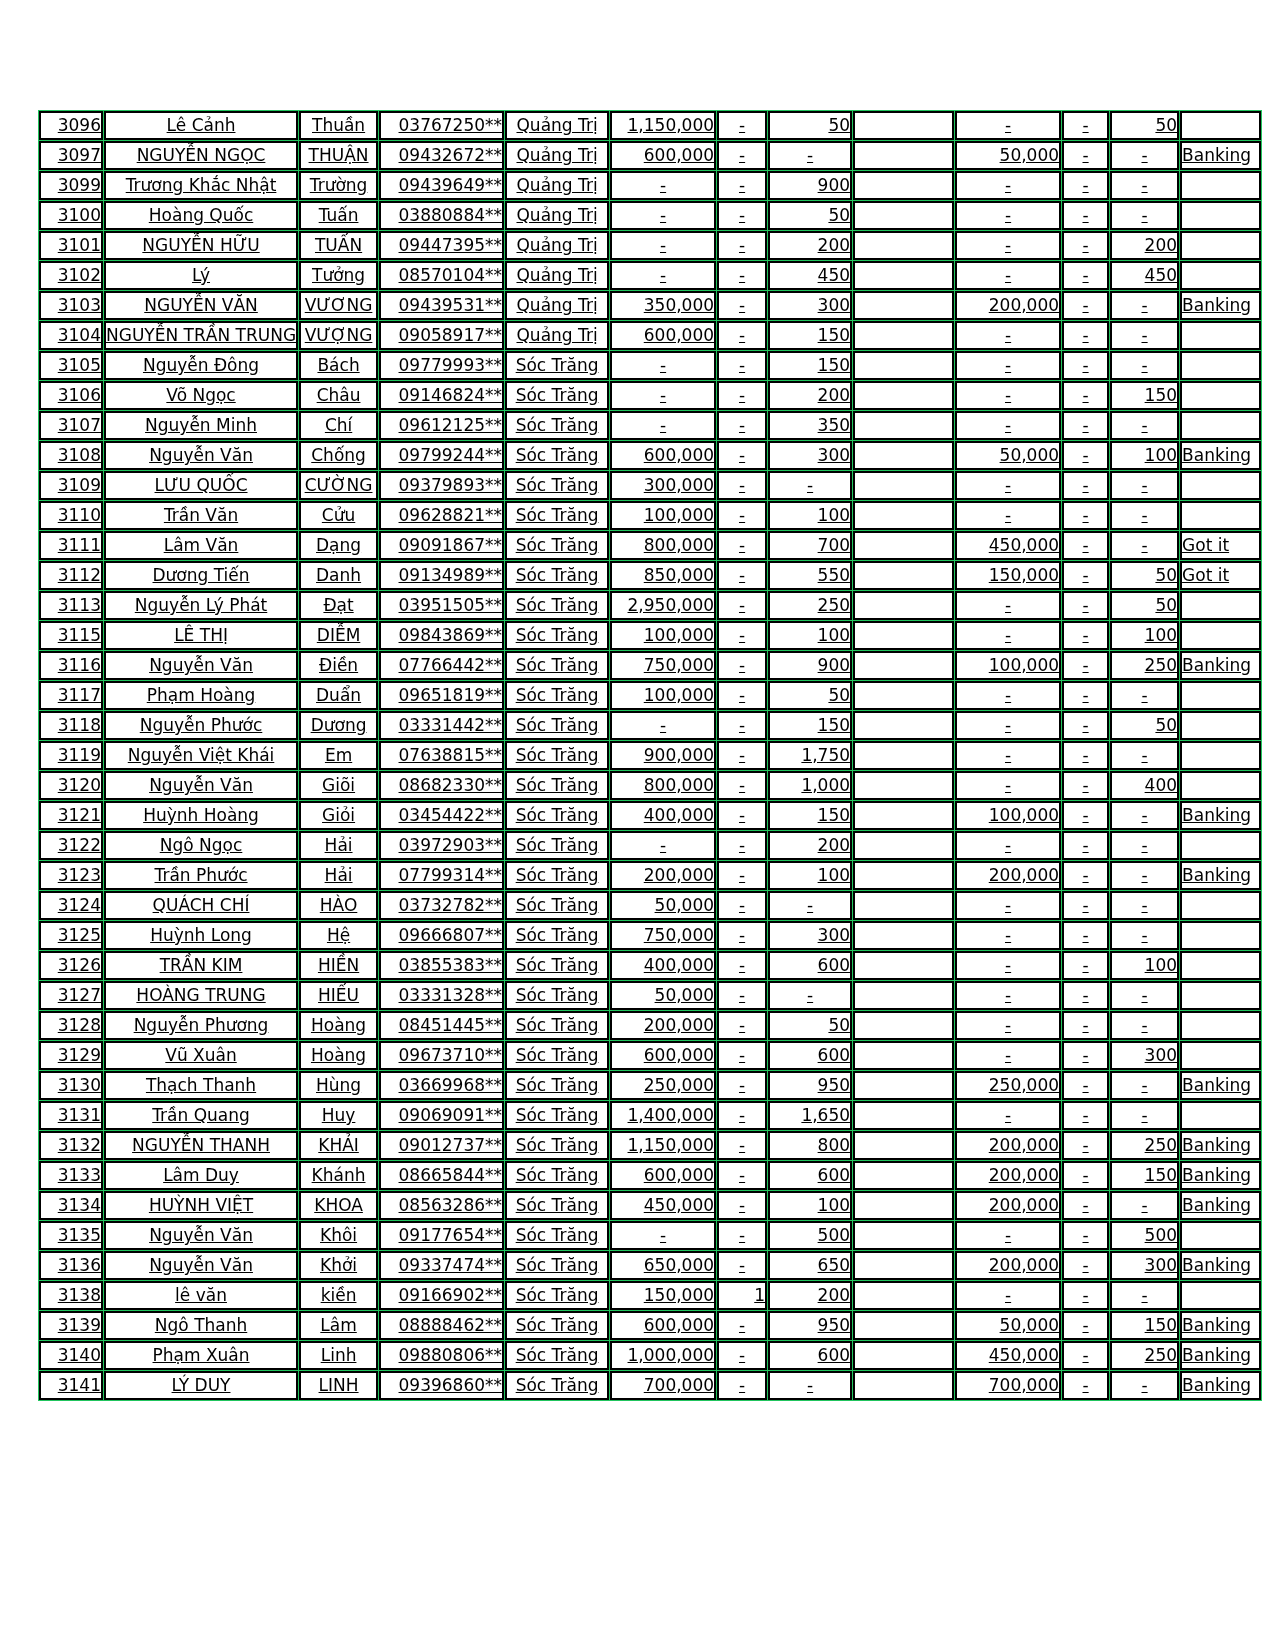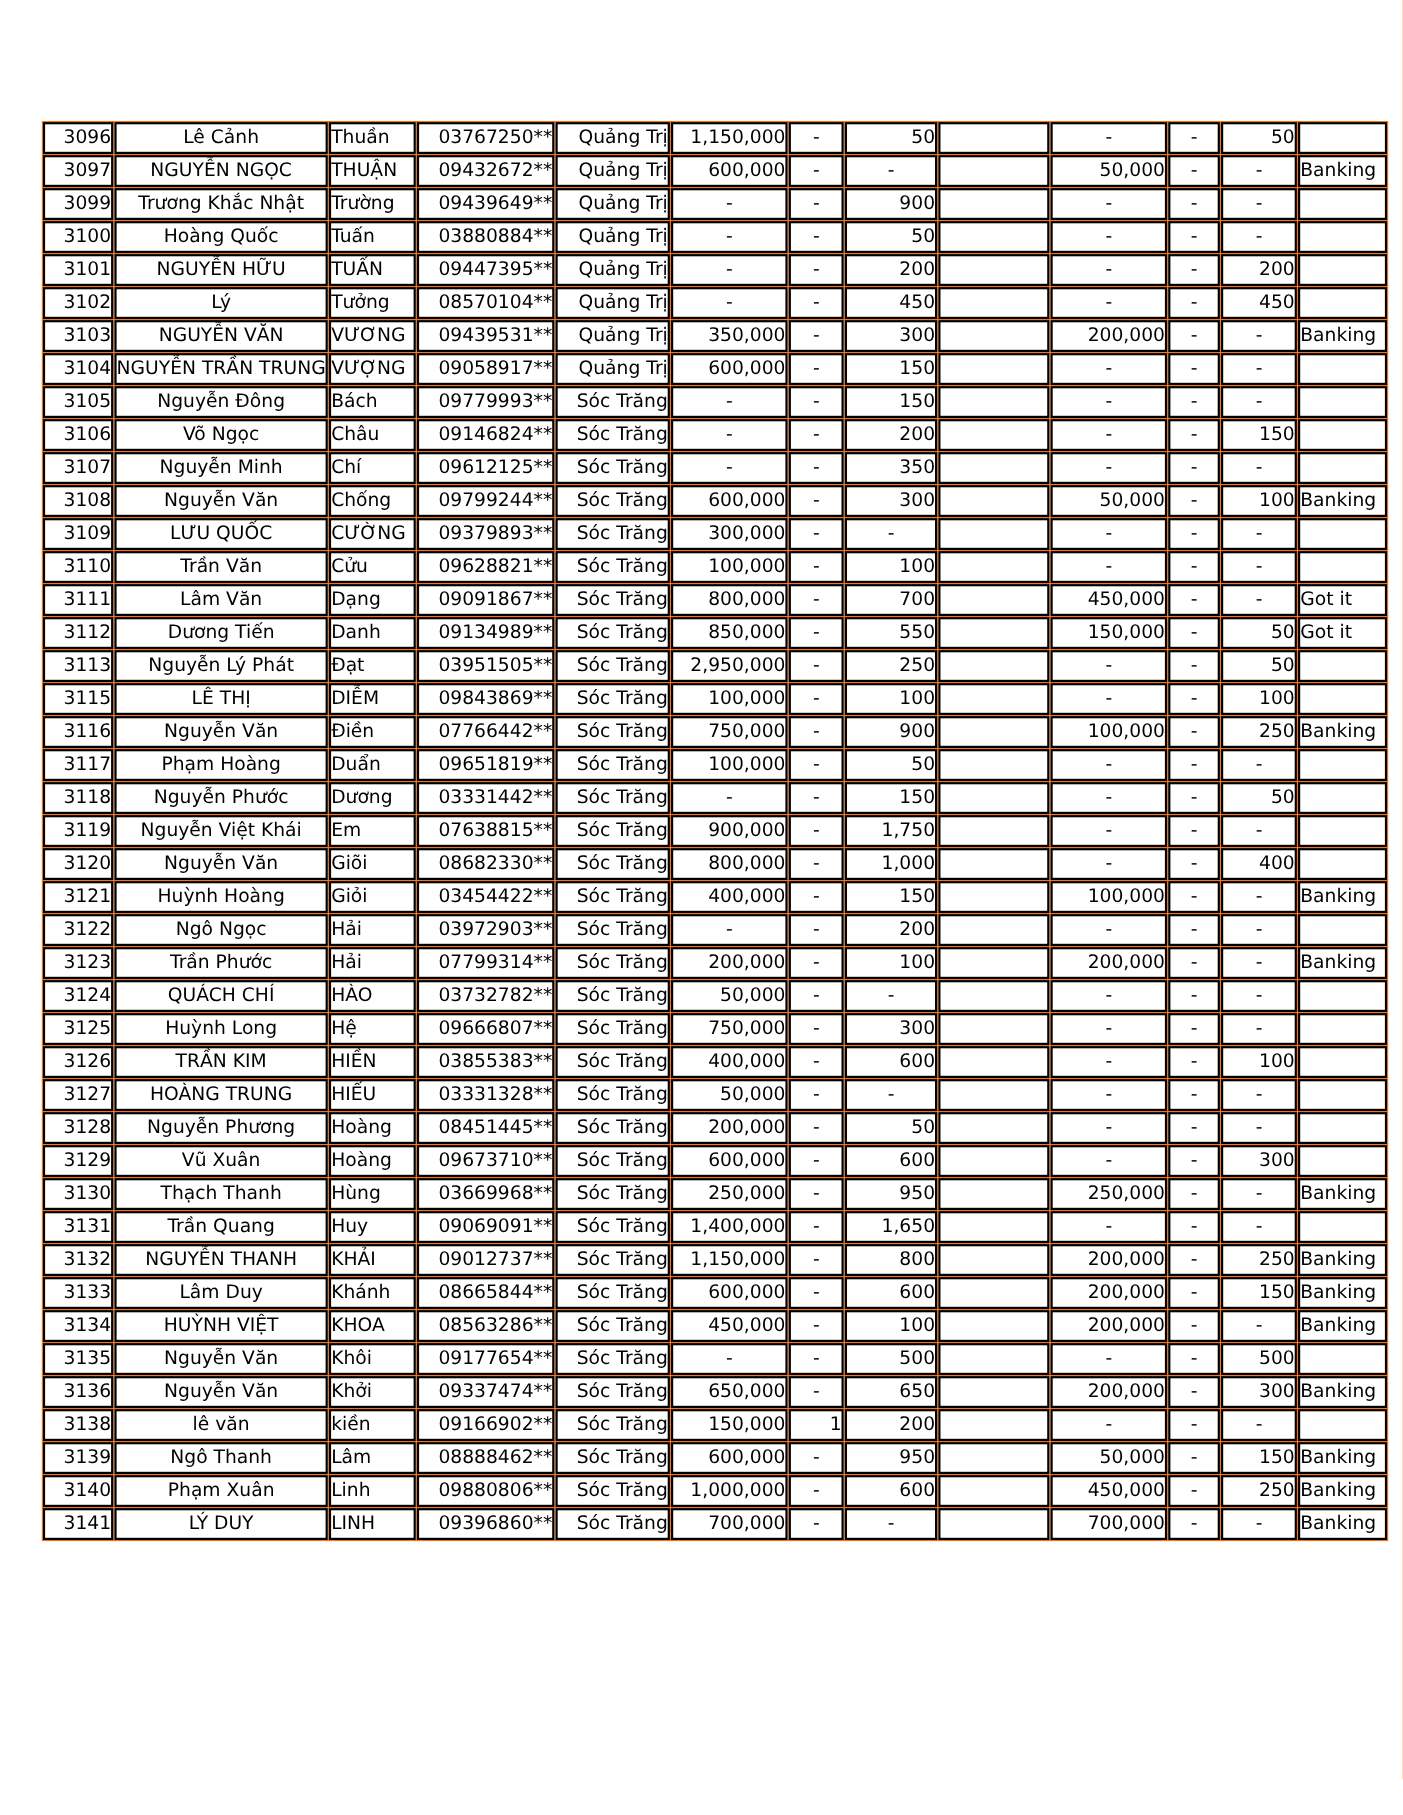--- a/index.html
+++ b/index.html
@@ -16,21 +16,22 @@
   }
   .table-wrap {
     position: absolute;
     left: 38px;
     top: 110px;
   }
   table.sheet {
     border-collapse: separate;
     border-spacing: 1px;
     table-layout: fixed;
-    background: #f97316;
+    background: #22c55e;
+    text-decoration: underline;
   }
   table.sheet td {
     border: 2px solid #000000;
     box-sizing: border-box;
     height: 29px;
     padding: 0;
     overflow: hidden;
     white-space: nowrap;
     vertical-align: middle;
     font-size: 17px;
@@ -48,23 +49,23 @@
   col.w-n1     { width: 84px; }
   col.w-blank  { width: 101px; }
   col.w-amt2   { width: 106px; }
   col.w-d2     { width: 47px; }
   col.w-n2     { width: 69px; }
   col.w-status { width: 81px; }
 
   
   td.c-id     { text-align: right;  padding-right: 5px; }
   td.c-name   { text-align: center; }
-  td.c-first  { }
+  td.c-first  { text-align: center; }
   td.c-phone  { text-align: right; }
-  td.c-prov   { text-align: right;   padding-left: 5px; margin-top: 24px; }
+  td.c-prov   { text-align: center;   padding-left: 5px; margin-top: 24px; }
   td.c-amt,
   td.c-num    { font-size: 14px; text-align: right; padding-right: 7px; }
   td.c-status { font-size: 14px; text-align: left;  padding-left: 4px; }
   td.dash     { text-align: center; padding-right: 0; }
 
   
   td.c-amt1 { border-left-width: 4px; }
   td.c-amt2 { border-left-width: 4px; }
 </style>
 </head>

